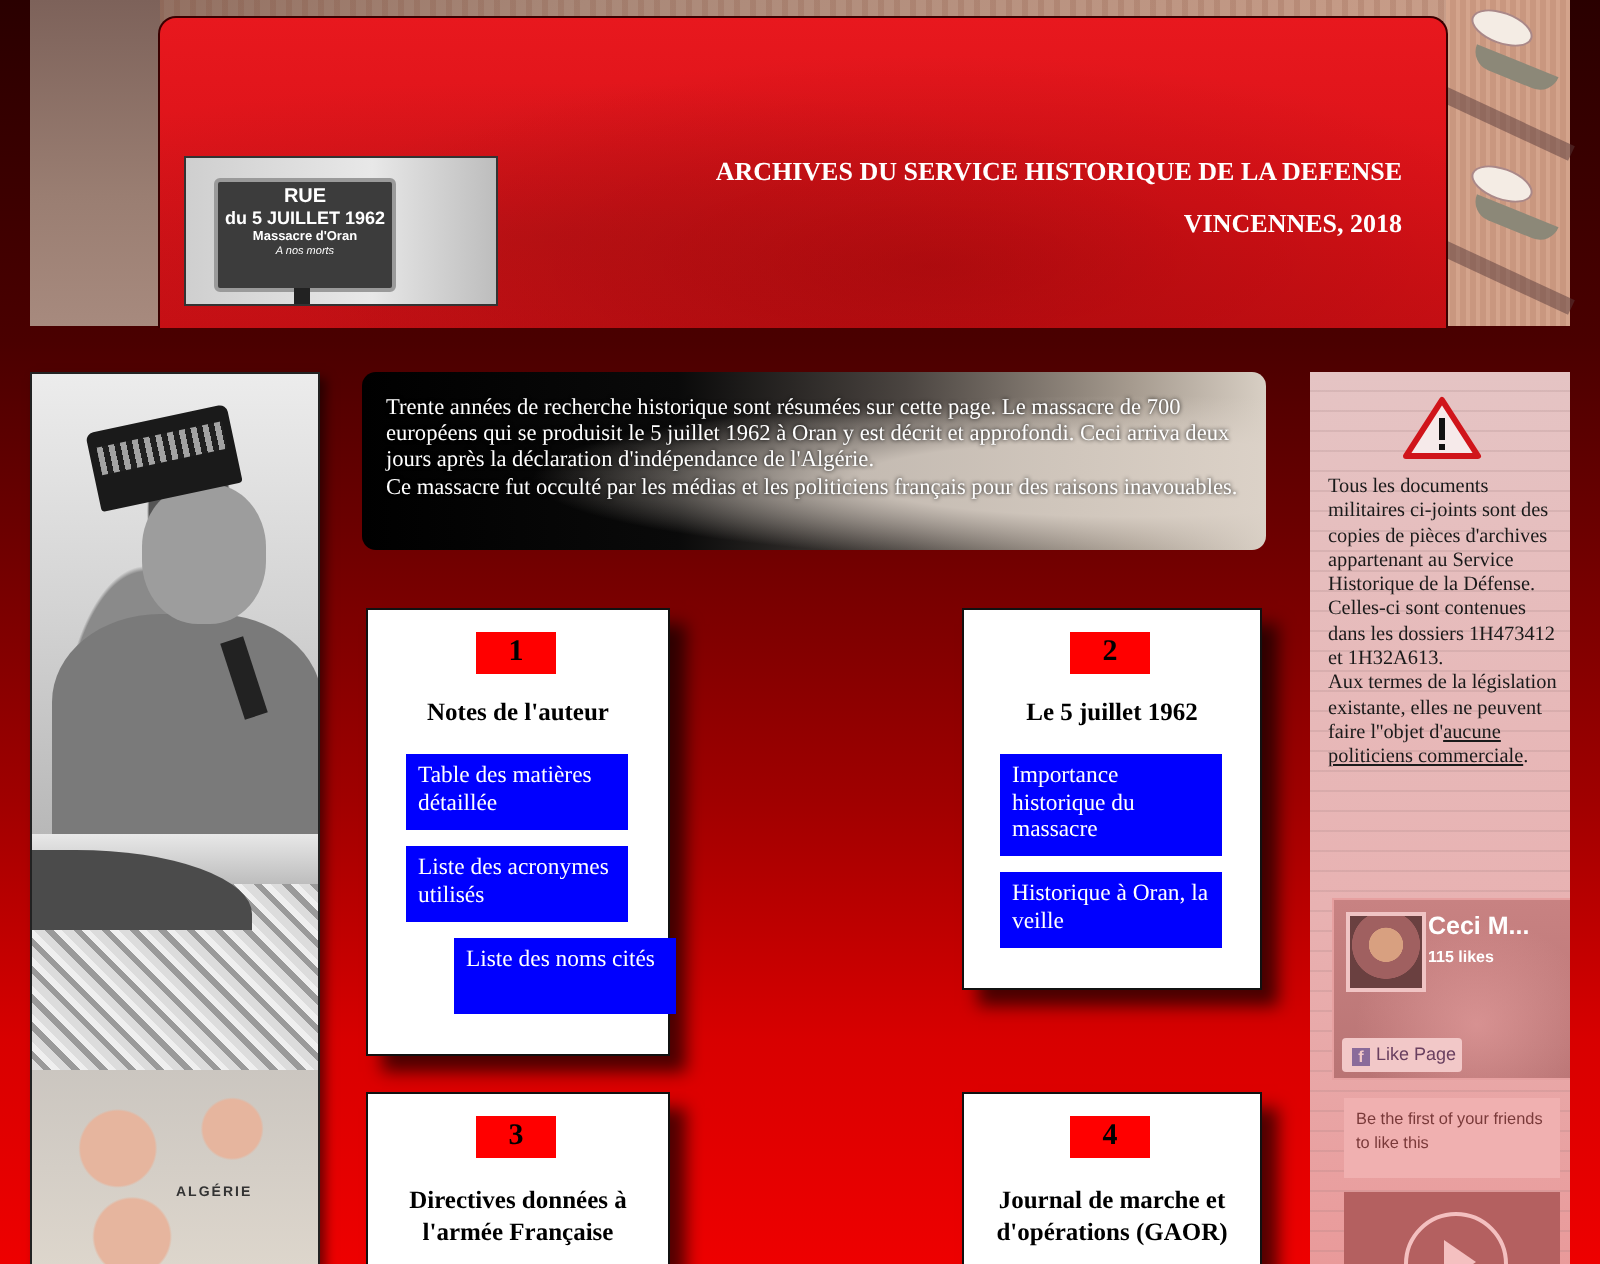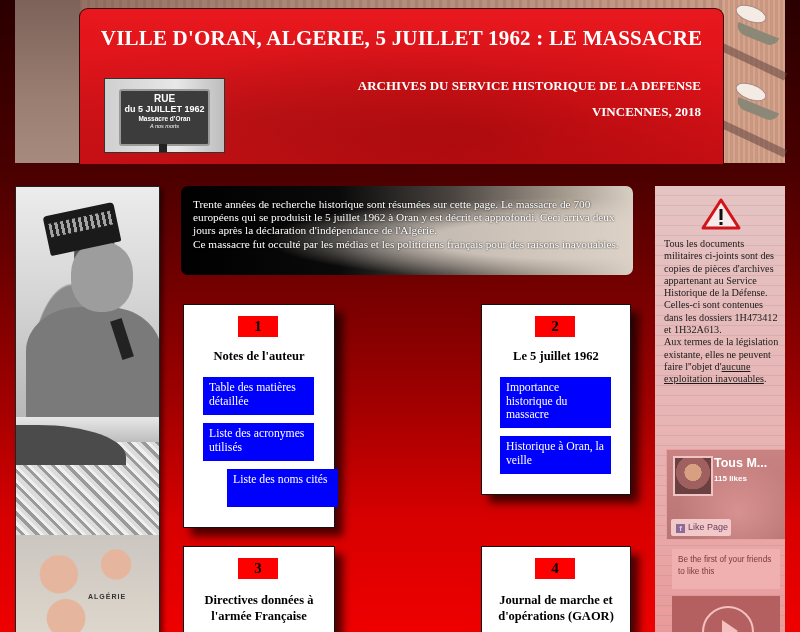--- a/index.html
+++ b/index.html
@@ -40,23 +40,24 @@
       radial-gradient(ellipse at 60% 80%, rgba(120,0,0,0.35), rgba(0,0,0,0) 60%),
       radial-gradient(ellipse at 30% 70%, rgba(150,20,20,0.35), rgba(0,0,0,0) 50%),
       linear-gradient(180deg,#e8181e 0%,#d91218 60%,#c80f14 100%);
     overflow:hidden;
   }
   .header-title {
     position:absolute; left:0; right:0; top:17px; text-align:center;
     color:#fff; font-weight:bold; font-size:21px; letter-spacing:0.2px;
   }
   .sign-photo {
-    position:absolute; left:24px; top:69px; width:119px; height:73px;
+    position:absolute; left:12px; top:69px; width:119px; height:73px;
     background:linear-gradient(90deg,#cfcfcf,#e8e8e8 60%,#bdbdbd);
     border:1px solid #333;
+    padding-left:36px;
   }
   .sign-plate {
     position:absolute; left:14px; top:10px; width:87px; height:53px;
     background:#3c3c3c; border:2px solid #9a9a9a; border-radius:3px;
     color:#fff; text-align:center; font-family:"Liberation Sans","DejaVu Sans",sans-serif;
   }
   .sign-plate .l1 { font-size:10px; font-weight:bold; margin-top:2px; line-height:11px; }
   .sign-plate .l2 { font-size:9px; font-weight:bold; line-height:11px; }
   .sign-plate .l3 { font-size:6.5px; font-weight:bold; line-height:8px; }
   .sign-plate .l4 { font-size:5.5px; font-style:italic; line-height:7px; }
@@ -199,21 +200,20 @@
     <div class="oval" style="left:12px;top:6px;"></div>
     <div class="handle" style="left:12px;top:30px;"></div>
     <div class="bar" style="left:-4px;top:58px;"></div>
     <div class="oval" style="left:12px;top:84px;"></div>
     <div class="handle" style="left:12px;top:105px;"></div>
     <div class="bar" style="left:-4px;top:135px;"></div>
   </div>
 </div>
 
 <div class="header">
-  <div class="header-title">VILLE D'ORAN, ALGERIE, 5 JUILLET 1962 : LE MASSACRE</div>
   <div class="sign-photo">
     <div class="sign-plate">
       <div class="l1">RUE</div>
       <div class="l2">du 5 JUILLET 1962</div>
       <div class="l3">Massacre d'Oran</div>
       <div class="l4">A nos morts</div>
     </div>
     <div class="sign-post"></div>
   </div>
   <div class="header-sub" style="top:69px;">ARCHIVES DU SERVICE HISTORIQUE DE LA DEFENSE</div>
@@ -269,26 +269,26 @@
 </div>
 
 <div class="right-col">
   <svg class="warn-icon" viewBox="0 0 40 32">
     <polygon points="20,2 38,30 2,30" fill="#f6eaea" stroke="#d0141a" stroke-width="3" stroke-linejoin="round"></polygon>
     <rect x="18.5" y="11" width="3" height="11" fill="#111"></rect>
     <rect x="18.5" y="24" width="3" height="3" fill="#111"></rect>
   </svg>
   <div class="warn-text">
     <span>Tous les documents militaires ci-joints sont des copies de pièces d'archives appartenant au Service Historique de la Défense. Celles-ci sont contenues dans les dossiers 1H473412 et 1H32A613.</span><br>
-    <span>Aux termes de la législation existante, elles ne peuvent faire l''objet d'</span><span class="u">aucune exploitation inavouables</span><span>.</span>
+    <span>Aux termes de la législation existante, elles ne peuvent faire l''objet d'</span><span class="u">aucune politiciens commerciale</span><span>.</span>
   </div>
   <div class="fb-widget">
     <div class="fb-cover">
       <div class="fb-avatar"></div>
-      <div class="fb-name">Tous M...</div>
+      <div class="fb-name">Ceci M...</div>
       <div class="fb-likes">115 likes</div>
       <div class="fb-like-btn"><span class="f">f</span><span>Like Page</span></div>
     </div>
     <div class="fb-friends">Be the first of your friends to like this</div>
     <div class="fb-video">
       <div class="fb-play"></div>
     </div>
   </div>
 </div>
 

